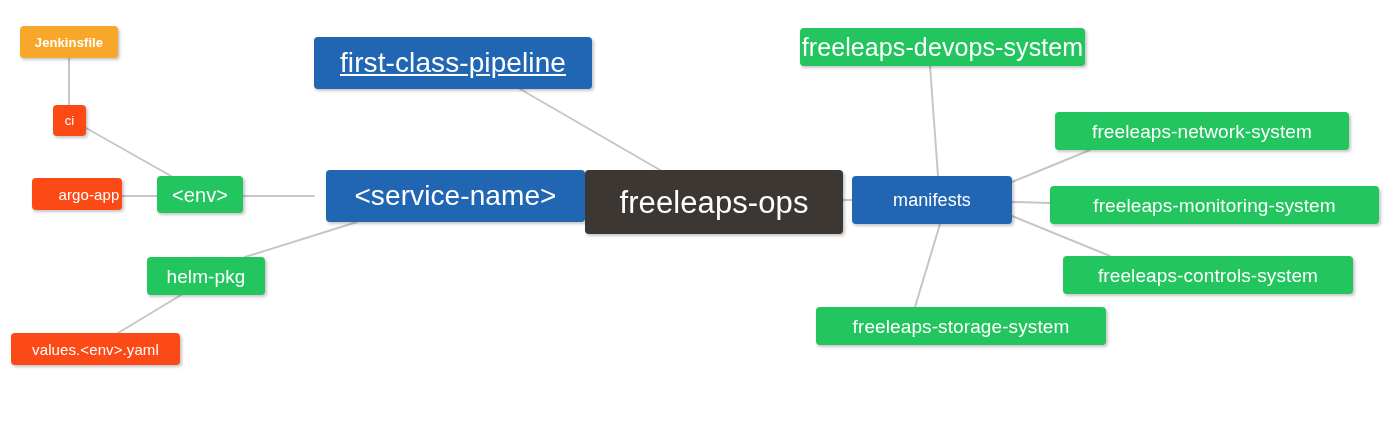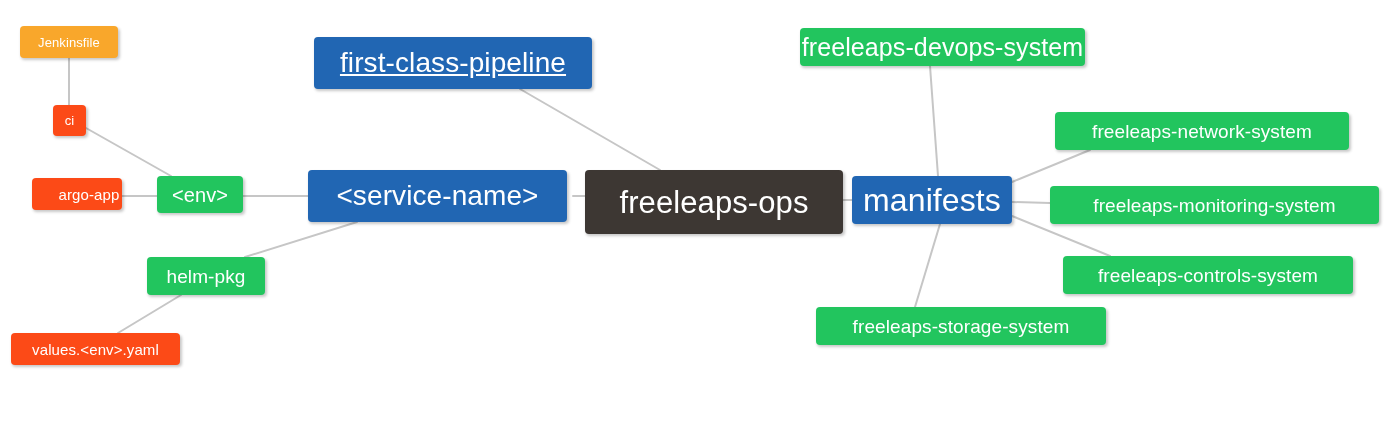--- a/index.html
+++ b/index.html
@@ -60,48 +60,48 @@
       <line x1="520" y1="89" x2="660" y2="170" stroke="#c6c6c6" stroke-width="2" stroke-linecap="round"></line>
       <line x1="573" y1="196" x2="585" y2="196" stroke="#c6c6c6" stroke-width="2" stroke-linecap="round"></line>
       <line x1="843" y1="200" x2="852" y2="200" stroke="#c6c6c6" stroke-width="2" stroke-linecap="round"></line>
       <line x1="938" y1="176" x2="930" y2="66" stroke="#c6c6c6" stroke-width="2" stroke-linecap="round"></line>
       <line x1="1012" y1="182" x2="1090" y2="150" stroke="#c6c6c6" stroke-width="2" stroke-linecap="round"></line>
       <line x1="1012" y1="202" x2="1050" y2="203" stroke="#c6c6c6" stroke-width="2" stroke-linecap="round"></line>
       <line x1="1012" y1="216" x2="1110" y2="256" stroke="#c6c6c6" stroke-width="2" stroke-linecap="round"></line>
       <line x1="940" y1="224" x2="915" y2="307" stroke="#c6c6c6" stroke-width="2" stroke-linecap="round"></line>
     </svg>
   <div id="node-layer">
-      <div class="node" style="left: 20px; top: 26px; width: 98px; height: 32px; background: rgb(249, 167, 43); font-size: 13px; border-radius: 4px;">
+      <div class="node" style="left: 20px; top: 26px; width: 98px; height: 32px; background: rgb(249, 167, 43); font-size: 13px; border-radius: 4px; font-weight: bold;">
         <span class="node-label">Jenkinsfile</span>
       </div>
       <div class="node" style="left: 53px; top: 105px; width: 33px; height: 31px; background: rgb(252, 74, 23); font-size: 13px; border-radius: 4px; justify-content: center;">
         <span class="node-label">ci</span>
       </div>
       <div class="node" style="left: 32px; top: 178px; width: 90px; height: 32px; background: rgb(252, 74, 23); font-size: 15px; border-radius: 4px; padding-left: 24px;">
         <span class="node-label">argo-app</span>
       </div>
       <div class="node" style="left: 157px; top: 176px; width: 86px; height: 37px; background: rgb(34, 197, 94); font-size: 20px; border-radius: 4px;">
         <span class="node-label">&lt;env&gt;</span>
       </div>
       <div class="node" style="left: 147px; top: 257px; width: 118px; height: 38px; background: rgb(34, 197, 94); font-size: 19px; border-radius: 4px;">
         <span class="node-label">helm-pkg</span>
       </div>
       <div class="node" style="left: 11px; top: 333px; width: 169px; height: 32px; background: rgb(252, 74, 23); font-size: 15px; border-radius: 4px;">
         <span class="node-label">values.&lt;env&gt;.yaml</span>
       </div>
       <div class="node" style="left: 314px; top: 37px; width: 278px; height: 52px; background: rgb(33, 102, 179); font-size: 28px; border-radius: 4px; text-decoration: underline;">
         <span class="node-label">first-class-pipeline</span>
       </div>
-      <div class="node" style="left: 308px; top: 170px; width: 259px; height: 52px; background: rgb(33, 102, 179); font-size: 28px; border-radius: 4px;">
+      <div class="node" style="left: 326px; top: 170px; width: 259px; height: 52px; background: rgb(33, 102, 179); font-size: 28px; border-radius: 4px;">
         <span class="node-label">&lt;service-name&gt;</span>
       </div>
       <div class="node" style="left: 585px; top: 170px; width: 258px; height: 64px; background: rgb(61, 55, 51); font-size: 31px; border-radius: 4px;">
         <span class="node-label">freeleaps-ops</span>
       </div>
-      <div class="node" style="left: 852px; top: 176px; width: 160px; height: 48px; background: rgb(33, 102, 179); font-size: 32px; border-radius: 4px;">
+      <div class="node" style="left: 852px; top: 176px; width: 160px; height: 48px; background: rgb(33, 102, 179); font-size: 18px; border-radius: 4px;">
         <span class="node-label">manifests</span>
       </div>
       <div class="node" style="left: 800px; top: 28px; width: 285px; height: 38px; background: rgb(34, 197, 94); font-size: 25px; border-radius: 4px; justify-content: center;">
         <span class="node-label">freeleaps-devops-system</span>
       </div>
       <div class="node" style="left: 1055px; top: 112px; width: 294px; height: 38px; background: rgb(34, 197, 94); font-size: 19px; border-radius: 4px; justify-content: center;">
         <span class="node-label">freeleaps-network-system</span>
       </div>
       <div class="node" style="left: 1050px; top: 186px; width: 329px; height: 38px; background: rgb(34, 197, 94); font-size: 19px; border-radius: 4px;">
         <span class="node-label">freeleaps-monitoring-system</span>

